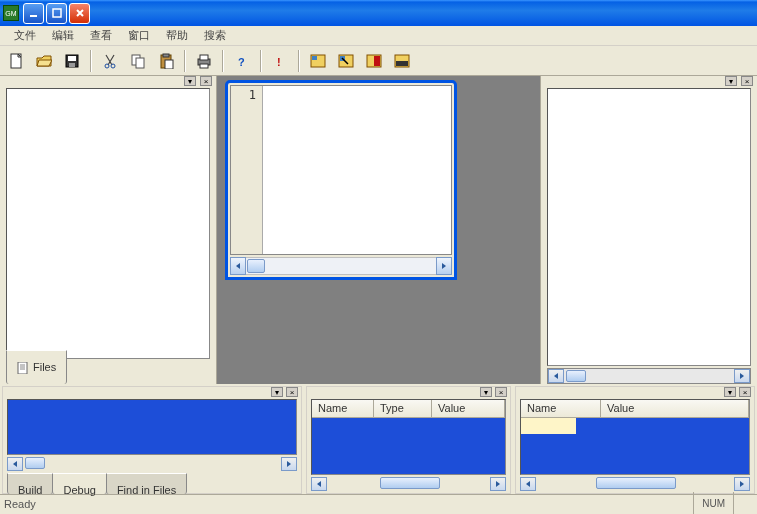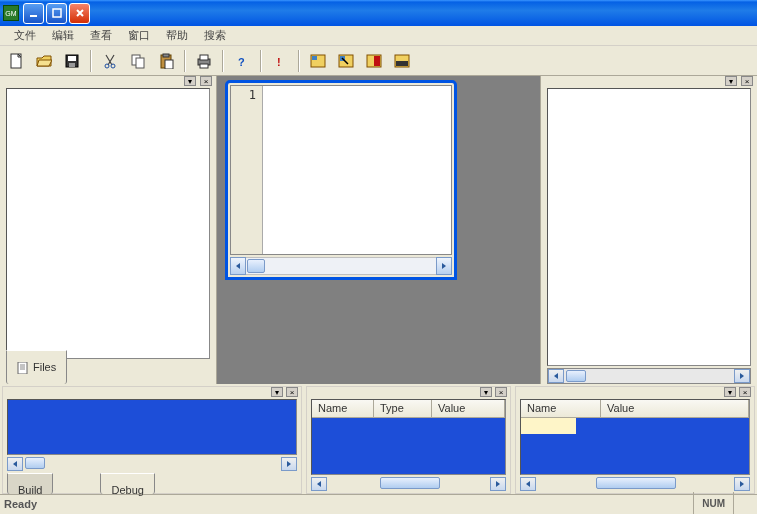--- a/index.html
+++ b/index.html
@@ -63,23 +63,23 @@
 .bpanel { background:#ece9d8; display:flex; flex-direction:column; border:1px solid #d4d0c8; }
 .bp1 { width: 300px; }
 .bp2 { width: 205px; }
 .bp3 { flex:1; }
 .bpanel .ph { height:10px; display:flex; justify-content:flex-end; padding:0 3px; gap:3px; }
 .bpanel .pb { flex:1; margin:2px 4px; background:#1d4ed8; border:1px solid #888; border-top-color:#555; border-left-color:#555; position:relative; }
 .colheader { height:18px; background:#ece9d8; border-bottom:1px solid #aca899; display:flex; }
 .colheader span { padding:2px 6px; border-right:1px solid #aca899; color:#333; background:linear-gradient(#f9f8f3,#ece9d8); }
 .bp3 .sel-row { position:absolute; top:18px; left:0; height:16px; width:55px; background:#fef5c8; }
 .bpanel .bscroll { height:16px; margin:0 4px; display:flex; }
-.bot-tabs { height:20px; display:flex; padding:0 4px;gap:48px; }
+.bot-tabs { height:20px; display:flex; padding:0 4px; }
 .bot-tabs .tab { border-radius:0 0 3px 3px; }
-.statusbar { height:18px; background:#ece9d8; border-top:1px solid #aca899; display:flex; align-items:center; padding:0 4px; color:#555;font-weight:bold; }
+.statusbar { height:18px; background:#ece9d8; border-top:1px solid #aca899; display:flex; align-items:center; padding:0 4px; color:#555; }
 .statusbar .spacer{flex:1;}
 .statusbar .cell{ padding:12px 8px; border-left:1px solid #aca899; height:14px; display:flex; align-items:center; font-size:10px; }
 
 svg{display:block}
 </style>
 </head>
 <body>
 
 <div class="titlebar">
   <div class="app-icon">GM</div>
@@ -284,20 +284,21 @@
       <div class="spacer"></div>
       <div class="arrow">
           <svg width="8" height="8">
             <path d="M2 1 L6 4 L2 7 Z" fill="#2a5a9c"></path>
           </svg>
         </div>
     </div>
     <div class="bot-tabs">
       <div class="tab inactive">Build</div>
       <div class="tab">Debug</div>
+      <div class="tab inactive">Find in Files</div>
     </div>
   </div>
 
   <div class="bpanel bp2">
     <div class="ph">
       <div class="closebox">▾</div>
       <div class="closebox">×</div>
     </div>
     <div class="pb">
       <div class="colheader">

